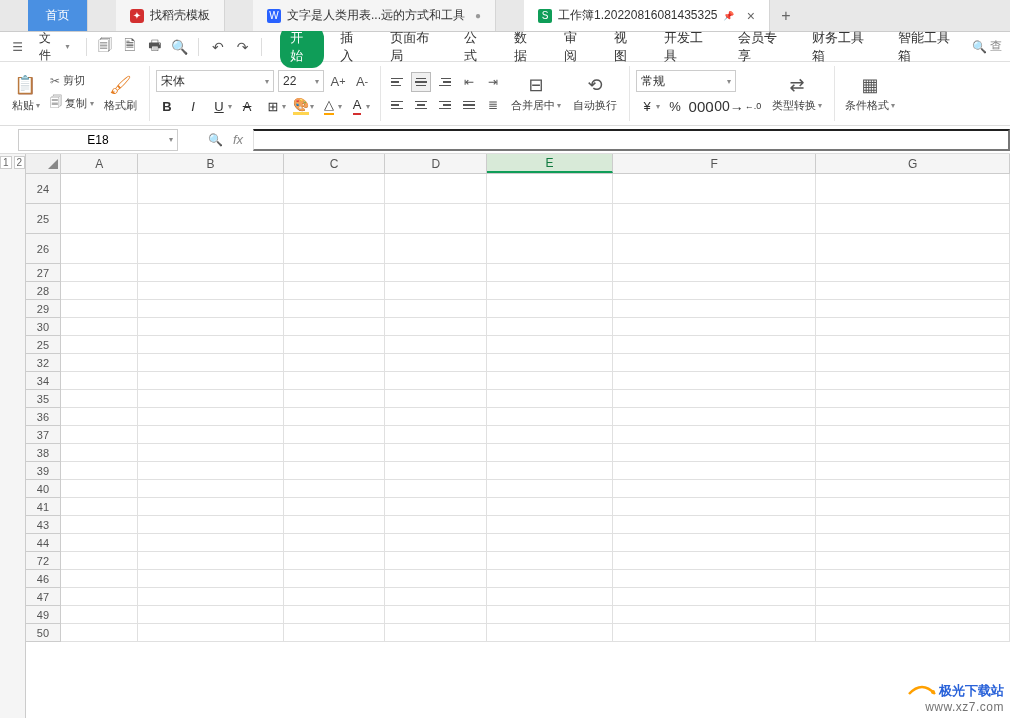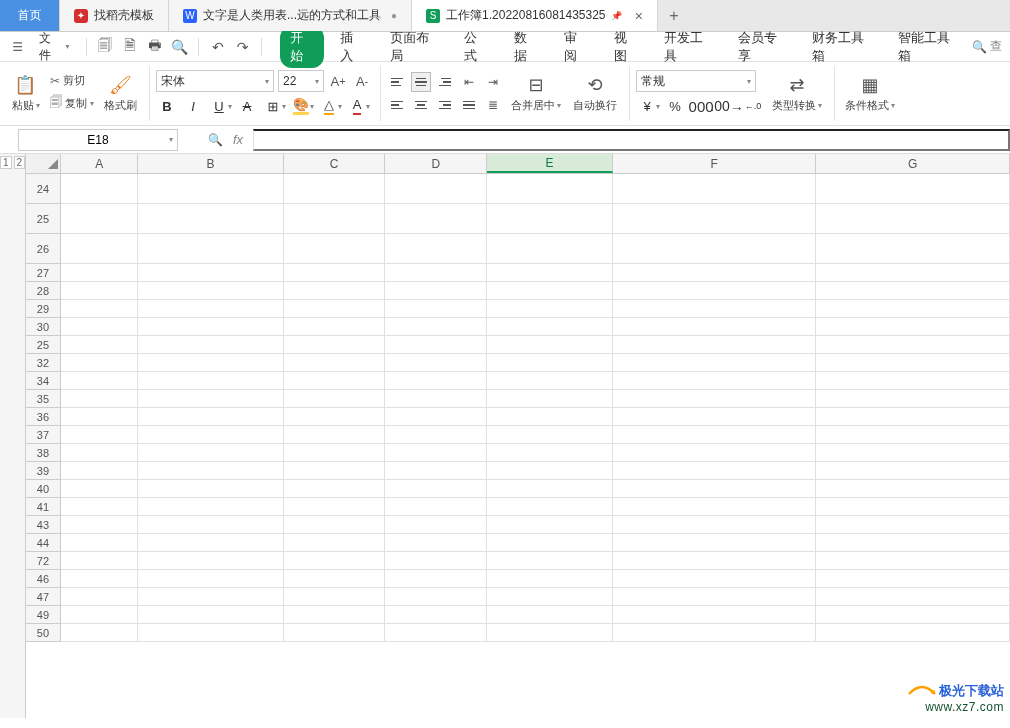--- a/index.html
+++ b/index.html
@@ -1,20 +1,20 @@
 <!DOCTYPE html>
 <html><head>
 <meta charset="utf-8">
 <style>
 * { margin: 0; padding: 0; box-sizing: border-box; font-family: "Microsoft YaHei", Arial, sans-serif; }
 body { width: 1010px; height: 728px; overflow: hidden; background: #fff; font-size: 12px; color: #333; position: relative; }
 
 
 .top-tabs { height: 32px; background: #e8e8e8; display: flex; align-items: stretch; border-bottom: 1px solid #ccc; }
-.top-tab { display: flex; align-items: center; padding: 0 14px; border-right: 1px solid #d5d5d5; cursor: pointer; position: relative; gap: 6px; font-size: 12px; }
+.top-tab { display: flex; align-items: center; padding: 0 14px; border-right: 1px solid #d5d5d5; cursor: pointer; position: relative; gap: 6px; font-size: 12px; margin-left: 28px; }
 .top-tab.home { background: #4a90e2; color: #fff; min-width: 60px; justify-content: center; }
 .top-tab.doc { background: #f5f5f5; }
 .top-tab.doc.active { background: #fff; }
 .top-tab .tab-icon { width: 14px; height: 14px; display: inline-flex; align-items: center; justify-content: center; font-size: 10px; }
 .top-tab .tab-icon.red { background: #d32f2f; color: #fff; border-radius: 3px; }
 .top-tab .tab-icon.blue { background: #2962ff; color: #fff; border-radius: 2px; }
 .top-tab .tab-icon.green { background: #0f9d58; color: #fff; border-radius: 2px; }
 .top-tab .close-dot { color: #999; font-size: 10px; margin-left: 4px; }
 .top-tab .pin-icon { color: #999; font-size: 9px; }
 .top-tab .close-x { color: #666; font-size: 14px; margin-left: 6px; }
@@ -50,21 +50,21 @@
 .fmt-btn.bold { font-weight: 700; }
 .fmt-btn.italic { font-style: italic; }
 .fmt-btn.under { text-decoration: underline; }
 .fmt-btn.strike { text-decoration: line-through; }
 .fmt-drop { display: flex; align-items: center; cursor: pointer; }
 .fmt-drop .d { font-size: 8px; color: #888; margin-left: -2px; }
 .align-btn { width: 20px; height: 20px; display: flex; align-items: center; justify-content: center; cursor: pointer; color: #555; position: relative; border: 1px solid transparent; }
 .align-btn.active { border-color: #bbb; background: #f0f0f0; }
 .align-lines { display: flex; flex-direction: column; gap: 2px; }
 .align-lines span { display: block; width: 12px; height: 1.5px; background: #555; }
-.num-select { width: 120px; height: 22px; border: 1px solid #ccc; font-size: 12px; padding: 0 4px; display: flex; align-items: center; justify-content: space-between; cursor: pointer; background: #fff; }
+.num-select { width: 100px; height: 22px; border: 1px solid #ccc; font-size: 12px; padding: 0 4px; display: flex; align-items: center; justify-content: space-between; cursor: pointer; background: #fff; }
 
 
 .formula-bar { height: 28px; display: flex; align-items: center; border-bottom: 1px solid #ddd; background: #fff; }
 .name-box { width: 160px; height: 22px; border: 1px solid #ccc; margin-left: 18px; display: flex; align-items: center; justify-content: center; background: #fff; position: relative; }
 .name-box input { border: none; width: 100%; text-align: center; font-size: 12px; outline: none; }
 .name-box .d { position: absolute; right: 4px; font-size: 8px; color: #888; }
 .fb-icons { display: flex; align-items: center; gap: 10px; margin-left: 30px; color: #888; }
 .fb-icons .fx { font-style: italic; font-size: 13px; }
 .formula-input { flex: 1; height: 22px; border-left: 1px solid #e0e0e0; margin-left: 10px; padding: 0 6px; }
 
@@ -80,21 +80,21 @@
 .col-h.sel { background: #d8ead8; color: #0f7a3f; border-bottom: 2px solid #0f9d58; }
 .rows { }
 .row { display: flex; height: 18px; }
 .row.tall { height: 30px; }
 .row-h { width: 36px; border-right: 1px solid #ccc; border-bottom: 1px solid #ccc; background: #f5f5f5; display: flex; align-items: center; justify-content: center; font-size: 11px; color: #555; cursor: pointer; }
 .cell { border-right: 1px solid #e0e0e0; border-bottom: 1px solid #e0e0e0; }
 
 
 .watermark { position: absolute; bottom: 4px; right: 6px; display: flex; flex-direction: column; align-items: flex-end; font-size: 13px; }
 .watermark .t1 { color: #2962d9; font-weight: 700; display: flex; align-items: center; gap: 2px; }
-.watermark .t2 { color: #14532d; font-size: 12px; letter-spacing: 0.5px; }
+.watermark .t2 { color: #737373; font-size: 12px; letter-spacing: 0.5px; }
 .wm-swoosh { width: 30px; height: 14px; }
 
 .dd { font-size: 8px; color: #888; }
 .underline-orange { border-bottom: 2px solid orange; padding-bottom: 1px; }
 .underline-red { border-bottom: 2px solid #d32f2f; padding-bottom: 1px; }
 .underline-yellow { border-bottom: 3px solid #ffd54f; padding-bottom: 0; }
 </style>
 </head>
 <body>
 

